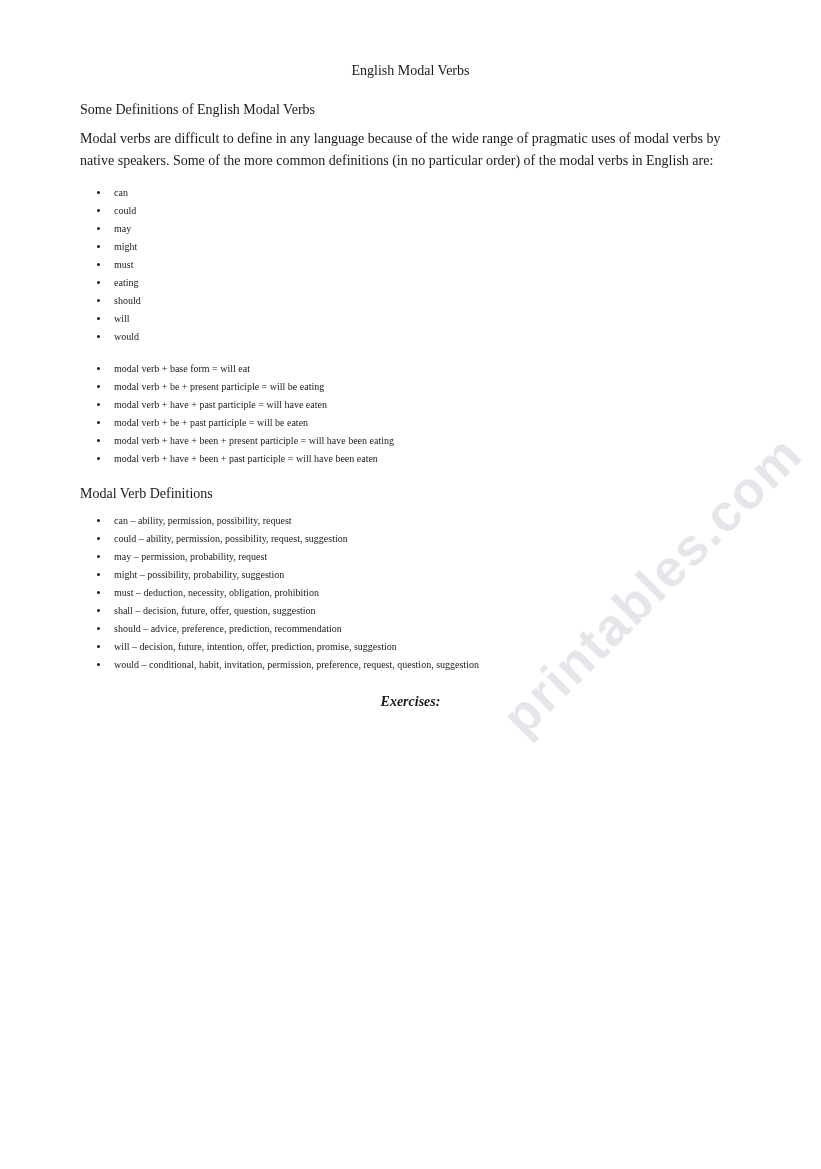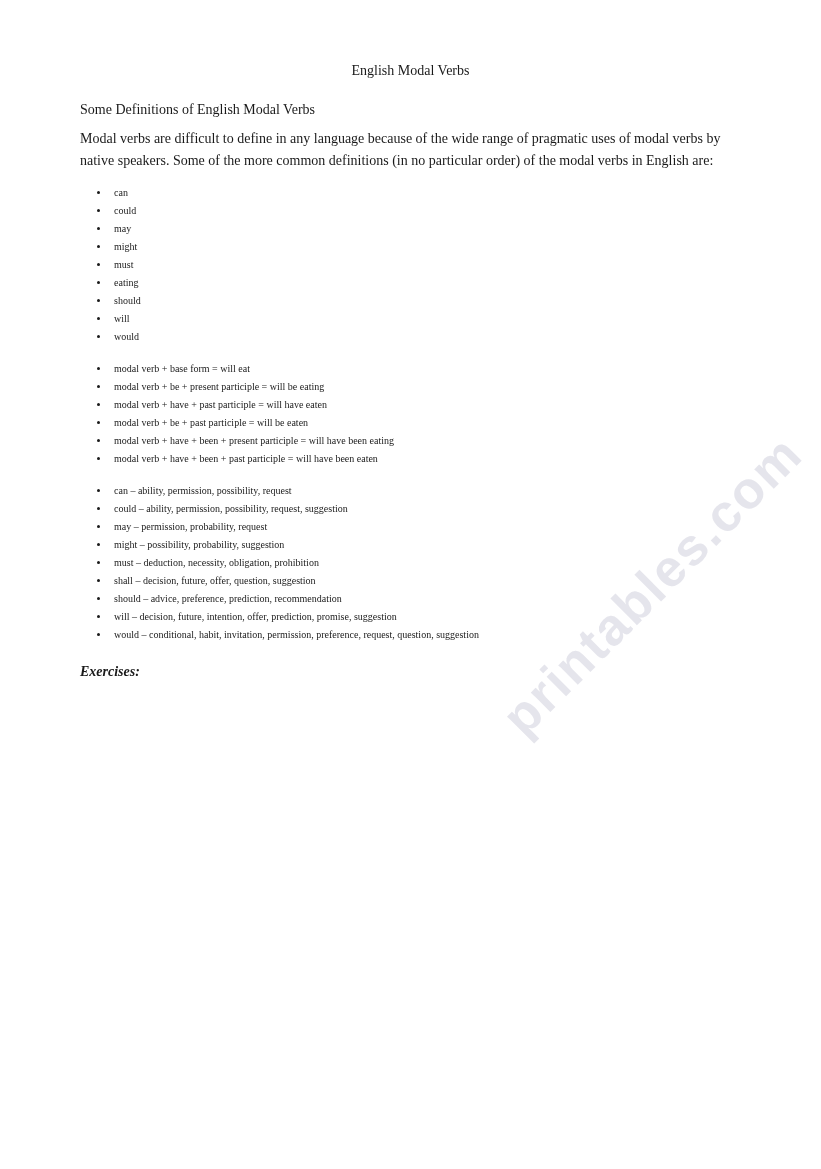--- a/index.html
+++ b/index.html
@@ -74,20 +74,21 @@
       line-height: 1.8;
       padding-left: 4px;
     }
 
     .exercises-label {
       font-weight: bold;
       font-style: italic;
       font-size: 14px;
       margin-top: 20px;
       margin-bottom: 10px;
+      text-align: center;
     }
 
     .exercises-text {
       font-size: 14px;
       line-height: 1.55;
     }
   </style>
 </head>
 <body>
 
@@ -118,20 +119,21 @@
 
   <ul class="modal-list">
   <li>modal verb + base form = will eat</li>
       <li>modal verb + be + present participle = will be eating</li>
       <li>modal verb + have + past participle = will have eaten</li>
       <li>modal verb + be + past participle = will be eaten</li>
       <li>modal verb + have + been + present participle = will have been eating</li>
       <li>modal verb + have + been + past participle = will have been eaten</li>
     </ul>
 
+  <div class="section-heading">Modal Verb Definitions</div>
 
   <ul class="modal-list">
   <li>can – ability, permission, possibility, request</li>
       <li>could – ability, permission, possibility, request, suggestion</li>
       <li>may – permission, probability, request</li>
       <li>might – possibility, probability, suggestion</li>
       <li>must – deduction, necessity, obligation, prohibition</li>
       <li>shall – decision, future, offer, question, suggestion</li>
       <li>should – advice, preference, prediction, recommendation</li>
       <li>will – decision, future, intention, offer, prediction, promise, suggestion</li>

